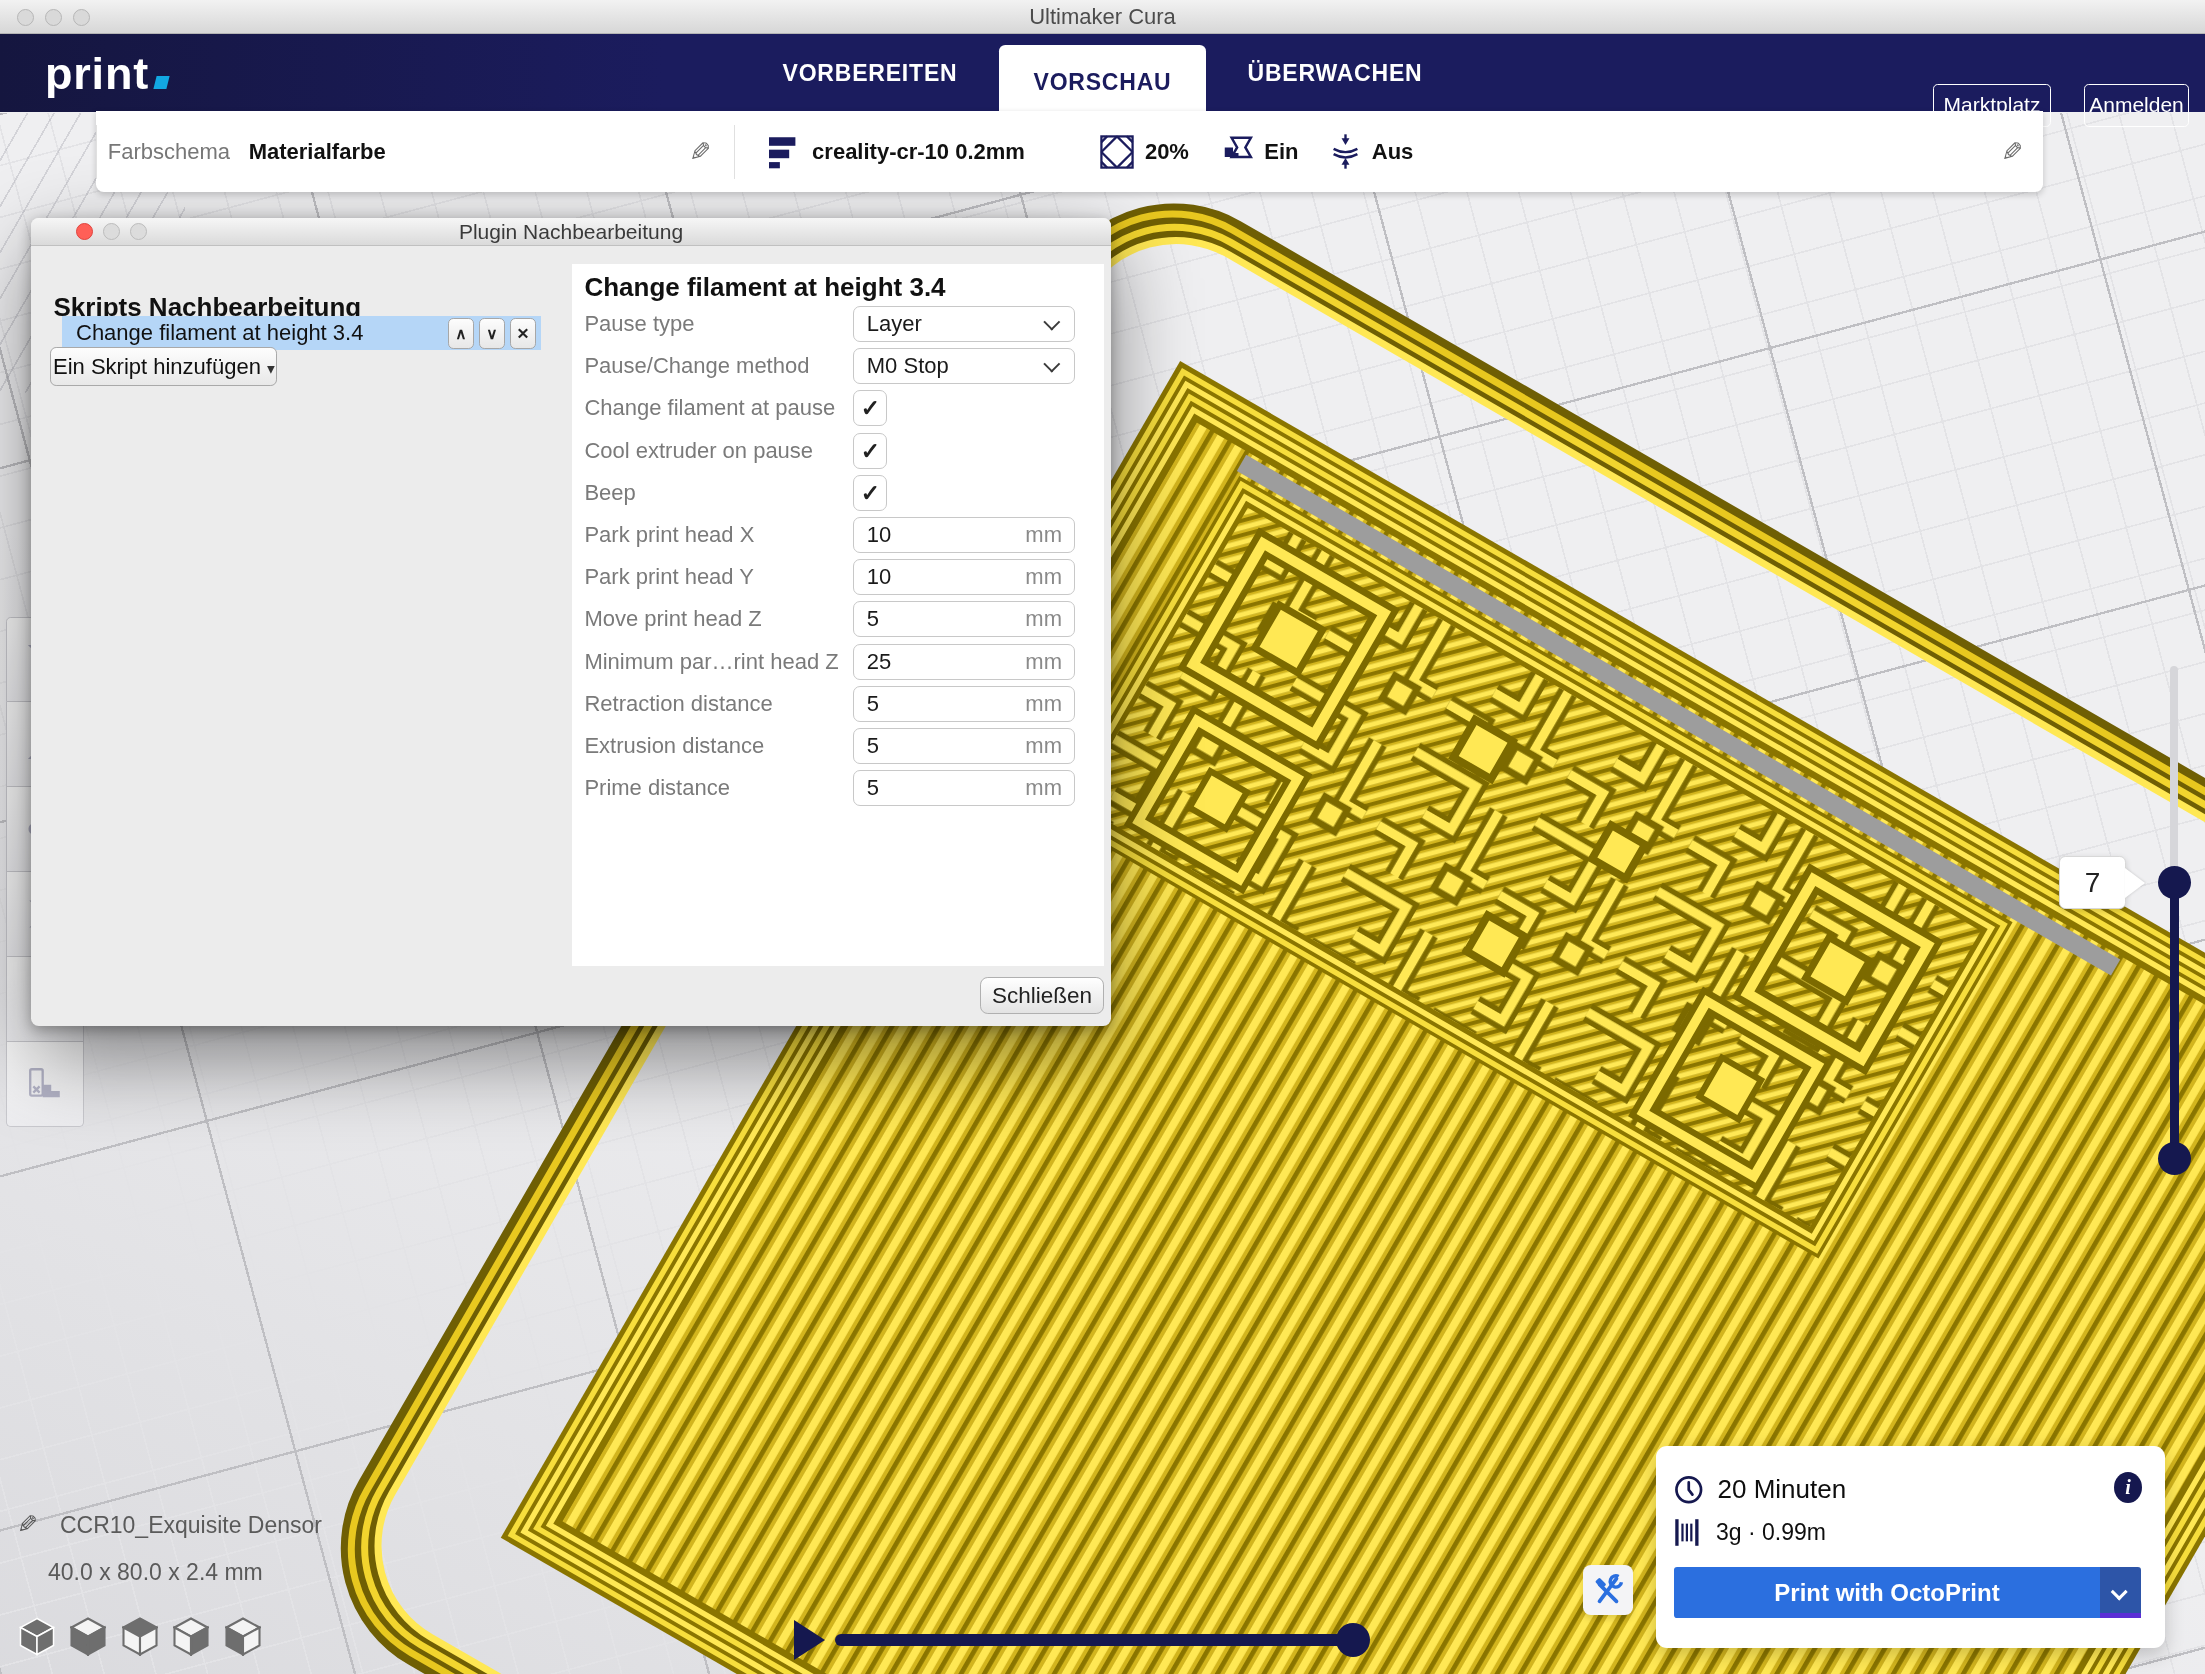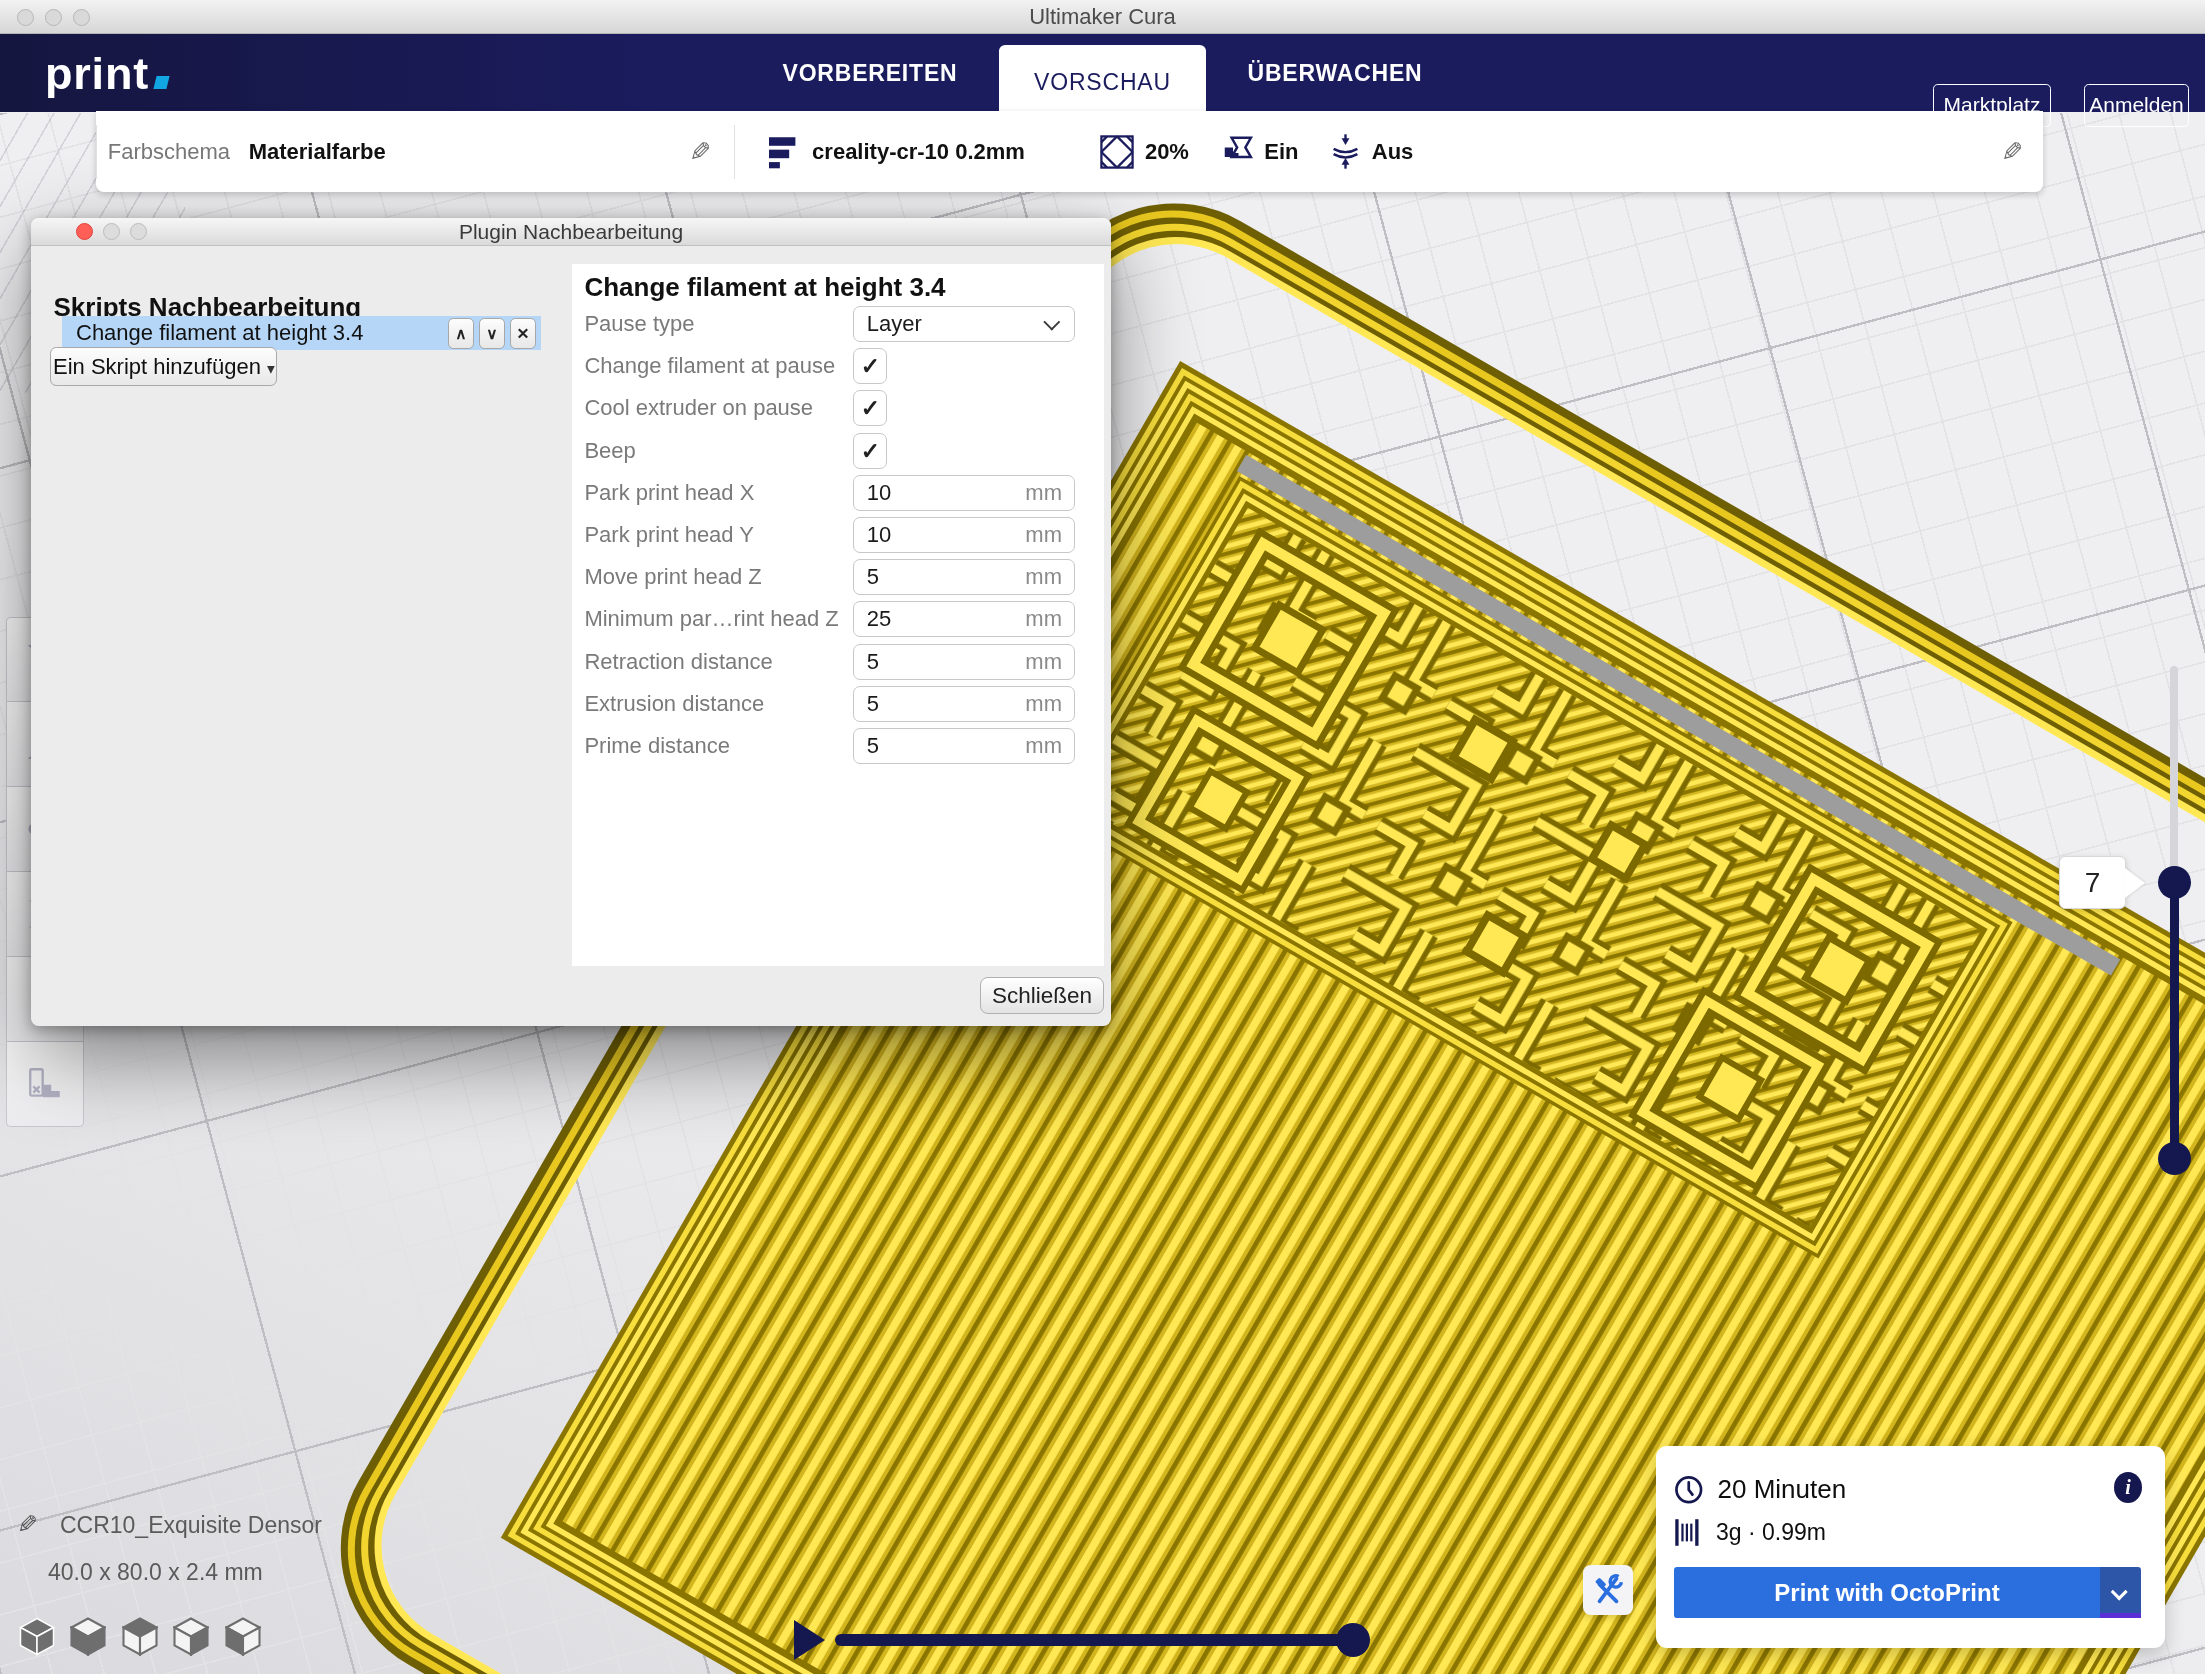--- a/index.html
+++ b/index.html
@@ -21,21 +21,21 @@
     background:linear-gradient(90deg,#15163f 0%,#1b1c5e 30%,#1b1c5e 100%); z-index:55; }
   .logo { position:absolute; left:45px; top:14px; color:#fff; font-size:45px; font-weight:700;
     letter-spacing:0.8px; }
   .logo-dot { display:inline-block; width:13.2px; height:13.2px; background:#12a7e2;
     transform:skewX(-14deg); margin-left:6.2px; }
   .tab { position:absolute; top:0; height:78px; line-height:78px; color:#fff; font-size:23px;
     font-weight:600; letter-spacing:0.8px; text-align:center; cursor:default; }
   .tab.t1 { left:777px; width:186px; }
   .tab.t3 { left:1242px; width:186px; }
   .tab-active { position:absolute; left:999px; top:11px; width:207px; height:75px;
-    background:#fff; border-radius:6.2px 6.2px 0 0; color:#1b1c5e; font-size:23px; font-weight:400;
+    background:#fff; border-radius:6.2px 6.2px 0 0; color:#1b1c5e; font-size:23px; font-weight:700;
     letter-spacing:0.8px; text-align:center; line-height:75px; }
   .hbtn { position:absolute; top:50px; height:43px; border:1.6px solid #fff; border-radius:4.7px;
     color:#fff; font-size:21px; line-height:40px; text-align:center; background:transparent; }
   .hbtn.b1 { left:1933px; width:118px; }
   .hbtn.b2 { left:2084px; width:105px; }
 
   
   .viewport { position:absolute; left:0; top:113px; width:2205px; height:1562px;
     background-color:#efeff1;
     background-image:
@@ -450,20 +450,27 @@
       <div class="form-h">Change filament at height 3.4</div>
       <div class="rows" id="form-rows">
           <div class="frow">
             <div class="lbl">Pause type</div>
             <div class="field">
               <span class="val">Layer</span>
               <span class="chev"></span>
             </div>
           </div>
           <div class="frow">
+            <div class="lbl">Pause/Change method</div>
+            <div class="field">
+              <span class="val">M0 Stop</span>
+              <span class="chev"></span>
+            </div>
+          </div>
+          <div class="frow">
             <div class="lbl">Change filament at pause</div>
             <div class="cbox">✓</div>
           </div>
           <div class="frow">
             <div class="lbl">Cool extruder on pause</div>
             <div class="cbox">✓</div>
           </div>
           <div class="frow">
             <div class="lbl">Beep</div>
             <div class="cbox">✓</div>

